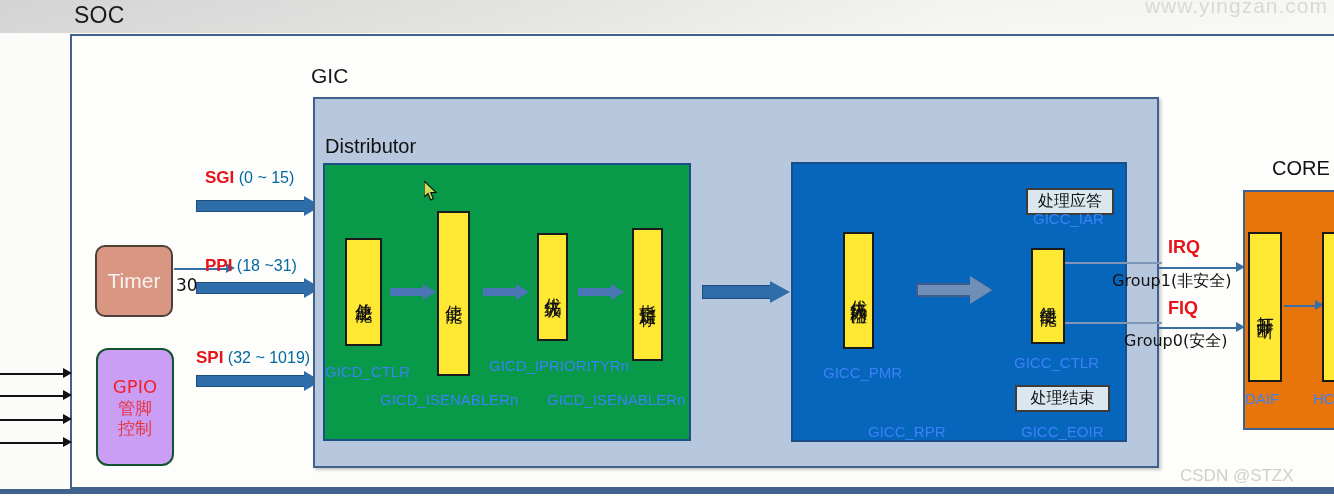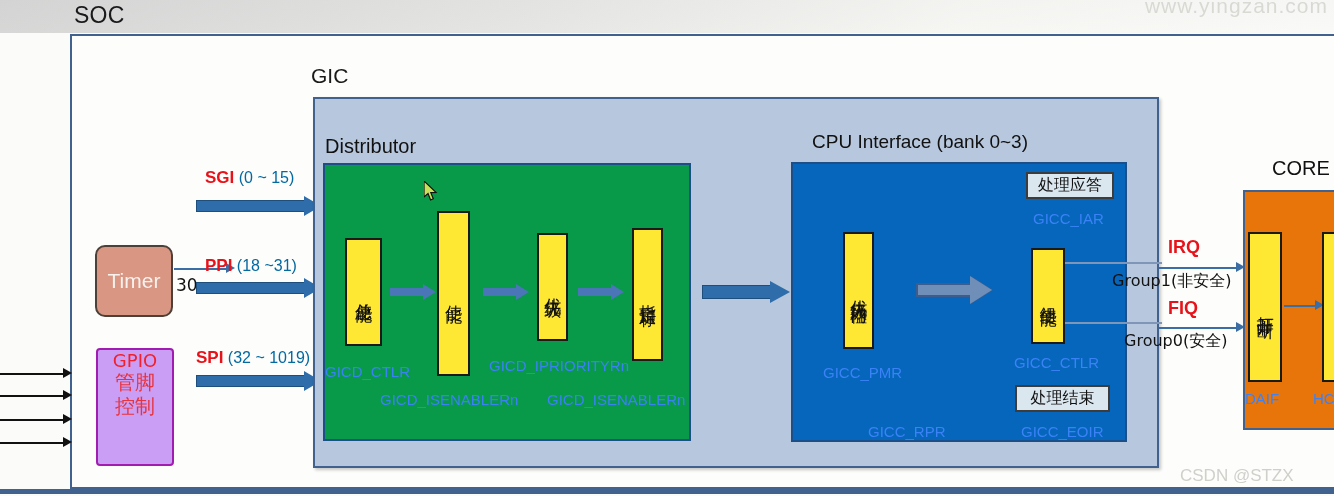--- a/index.html
+++ b/index.html
@@ -80,27 +80,27 @@
   .cap{position:absolute;color:#3b82f6;font-size:15px;white-space:nowrap;
        font-family:"Liberation Sans","DejaVu Sans",sans-serif;margin-top:7px;}
 
   
   .timer-box{
     position:absolute;left:95px;top:245px;width:78px;height:72px;border-radius:10px;
     background:#d89683;border:2px solid #4d4038;box-sizing:border-box;
     display:flex;align-items:center;justify-content:center;color:#f7f2ee;font-size:21px;
   }
   .gpio-box{
-    position:absolute;left:96px;top:348px;width:78px;height:118px;border-radius:4px;
-    background:#cb9ef5;border:2px solid #a21caf;box-sizing:border-box;
-    display:flex;flex-direction:column;align-items:center;justify-content:flex-start;
+    position:absolute;left:96px;top:348px;width:78px;height:118px;border-radius:12px;
+    background:#cb9ef5;border:2px solid #14532d;box-sizing:border-box;
+    display:flex;flex-direction:column;align-items:center;justify-content:center;
     color:#f0212a;font-size:18px;line-height:1.18;
     font-family:"DejaVu Sans","Liberation Sans",sans-serif;
   }
-  .gpio-box .zh{font-size:20px;color:#e6333c;}
+  .gpio-box .zh{font-size:17px;color:#e6333c;}
 
   
   .barrow{position:absolute;height:20px;}
   .barrow .shaft{position:absolute;left:0;top:4px;height:12px;background:#2e6daa;
     border:1px solid #1d4e7c;box-sizing:border-box;}
   .barrow .head{position:absolute;top:0;width:0;height:0;
     border-top:10px solid transparent;border-bottom:10px solid transparent;
     border-left:17px solid #2e6daa;}
 
   
@@ -261,24 +261,23 @@
 
   <svg class="cursor" viewBox="0 0 14 20">
     <polygon points="0,0 0,16 4,12.5 6.6,19 9.3,17.8 6.8,11.6 12,11.4" fill="#c8e05a" stroke="#111" stroke-width="1.2"></polygon>
   </svg>
 
   <div class="barrow" style="left:702px;top:281px;width:88px;height:22px;">
     <div class="shaft" style="width:72px;top:4px;height:14px;"></div>
     <div class="head" style="left:68px;border-top-width:11px;border-bottom-width:11px;border-left-width:20px;"></div>
   </div>
 
-  <div class="cpu-title">CPU Interface (bank 0~3)</div>
   <div class="cpu-box"></div>
 
-  <div class="pbox" style="left:1026px;top:172px;width:88px;height:27px;">
+  <div class="pbox" style="left:1026px;top:188px;width:88px;height:27px;">
     <span>处理应答</span>
   </div>
   <div class="cap" style="left:1033px;top:203px;">GICC_IAR</div>
 
   <div class="ybox" style="left:843px;top:232px;width:31px;height:117px;">
     <span>优先级门槛</span>
   </div>
   <div class="cap" style="left:823px;top:357px;">GICC_PMR</div>
 
   <div class="parrow" style="left:916px;top:276px;width:76px;">

